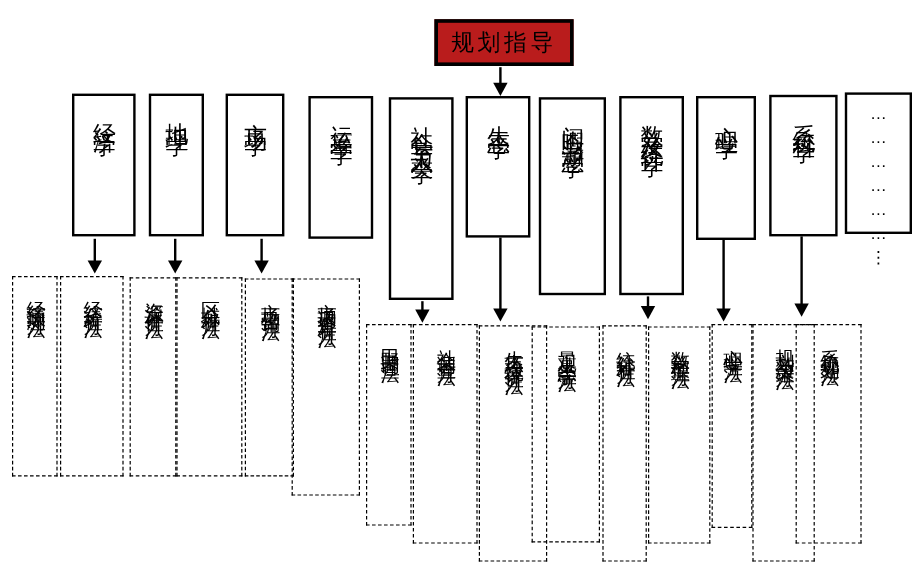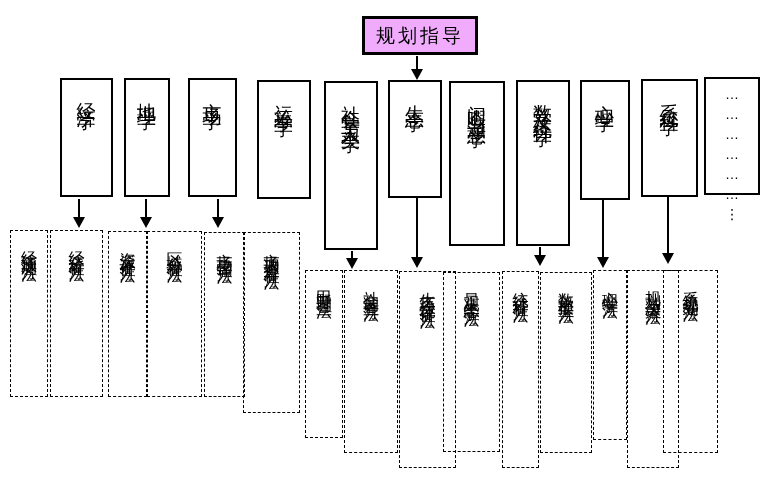--- a/index.html
+++ b/index.html
@@ -11,21 +11,21 @@
     color:#000;
     font-family:"Liberation Sans", sans-serif;
     overflow:hidden;
   }
   .root{
     position:absolute;
     border:3px solid #000;
     box-sizing:border-box;
     display:flex;align-items:center;justify-content:center;
     font-size:19px;letter-spacing:3px;
-    background:#f0abfc;
+    background:#b91c1c;
   }
   .sbox{
     position:absolute;
     border:2px solid #000;
     box-sizing:border-box;
     display:flex;justify-content:center;
     padding-top:7px;
     background:transparent;
   }
   .dbox{

